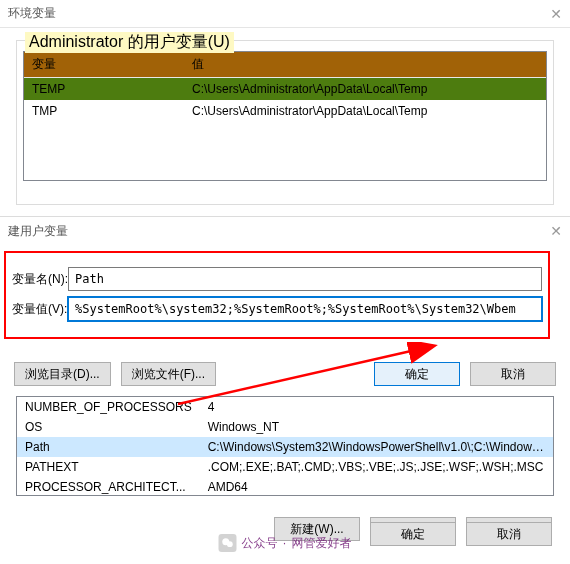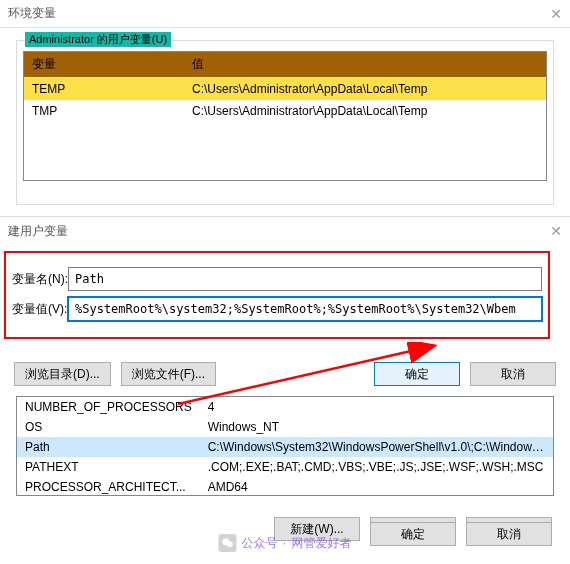--- a/index.html
+++ b/index.html
@@ -1,25 +1,25 @@
 <!DOCTYPE html>
 <html><head>
 <meta charset="utf-8">
 <style>
 * { box-sizing: border-box; margin: 0; padding: 0; }
 body { font-family: "Microsoft YaHei", "Segoe UI", Tahoma, sans-serif; font-size: 12px; color: #000; background: #fff; width: 570px; height: 564px; position: relative; overflow: hidden; }
 .titlebar { height: 28px; display: flex; align-items: center; justify-content: space-between; padding: 0 8px; border-bottom: 1px solid #e5e5e5; color: #555; }
 .titlebar .close { font-size: 14px; color: #999; cursor: pointer; }
 .window { background: #fff; }
 .group { border: 1px solid #dcdcdc; margin: 12px 16px 8px 16px; position: relative; padding: 10px 6px 6px 6px; height: 165px; }
-.group-title { position: absolute; top: -9px; left: 8px; background: #14b8a6; padding: 0 4px; font-size: 11px; }
+.group-title { position: absolute; top: -9px; left: 8px; background: #fef9c3; padding: 0 4px; font-size: 16px; }
 .tbl { width: 100%; border-collapse: collapse; font-size: 12px; }
 .tbl th, .tbl td { text-align: left; padding: 4px 8px; }
 .tbl th { background: #a16207; font-weight: normal; border-bottom: 1px solid #e8e8e8; }
-.tbl tr.sel td { background: #fde047; margin-left: 7px; }
+.tbl tr.sel td { background: #4d7c0f; margin-left: 7px; }
 .tbl-wrap { border: 1px solid #828790; height: 130px; overflow: hidden; }
 
 .dialog2 { position: absolute; top: 216px; left: 0; right: 0; background: #fff; border-top: 1px solid #dcdcdc; }
 .dialog2 .titlebar { border-bottom: none; }
 .redbox { border: 2px solid #ff0000; margin: 6px 20px 6px 4px; padding: 8px 6px 10px 6px; position: relative; }
 .form-row { display: flex; align-items: center; margin: 6px 0; }
 .form-row label { width: 56px; white-space: nowrap; }
 .form-row .inp { flex: 1; height: 24px; border: 1px solid #7a7a7a; padding: 2px 6px; font-size: 12px; font-family: Consolas, monospace; background: #fff; }
 .form-row .inp.focus { border: 1px solid #0078d7; outline: 1px solid #0078d7; }
 
@@ -31,21 +31,21 @@
 .sys-list-wrap { border: 1px solid #828790; margin: 0 16px; height: 100px; overflow: hidden; position: relative; }
 .sys-list { width: 100%; border-collapse: collapse; font-size: 12px; }
 .sys-list td { padding: 3px 8px; white-space: nowrap; overflow: hidden; text-overflow: ellipsis; max-width: 320px; }
 .sys-list tr.highlight td { background: #cce8ff; }
 .sys-btn-row { display: flex; justify-content: flex-end; gap: 10px; padding: 10px 18px 0 18px; }
 
 .arrow-svg { position: absolute; top: 342px; left: 178px; pointer-events: none; }
 
 .footer-btns { position: absolute; bottom: 18px; right: 18px; display: flex; gap: 10px; }
 
-.watermark { position: absolute; bottom: 12px; left: 50%; transform: translateX(-50%); display: flex; align-items: center; gap: 5px; color: #8b5cf6; font-size: 12px; opacity: 0.85; }
+.watermark { position: absolute; bottom: 12px; left: 50%; transform: translateX(-50%); display: flex; align-items: center; gap: 5px; color: #701a75; font-size: 12px; opacity: 0.85; }
 .wechat-ico { width: 18px; height: 18px; border-radius: 3px; background: #ccc; display: inline-flex; align-items: center; justify-content: center; }
 .wechat-ico svg { width: 14px; height: 14px; }
 </style>
 </head>
 <body>
 
 <div class="window">
   <div class="titlebar">
     <span>环境变量</span>
     <span class="close">✕</span>

